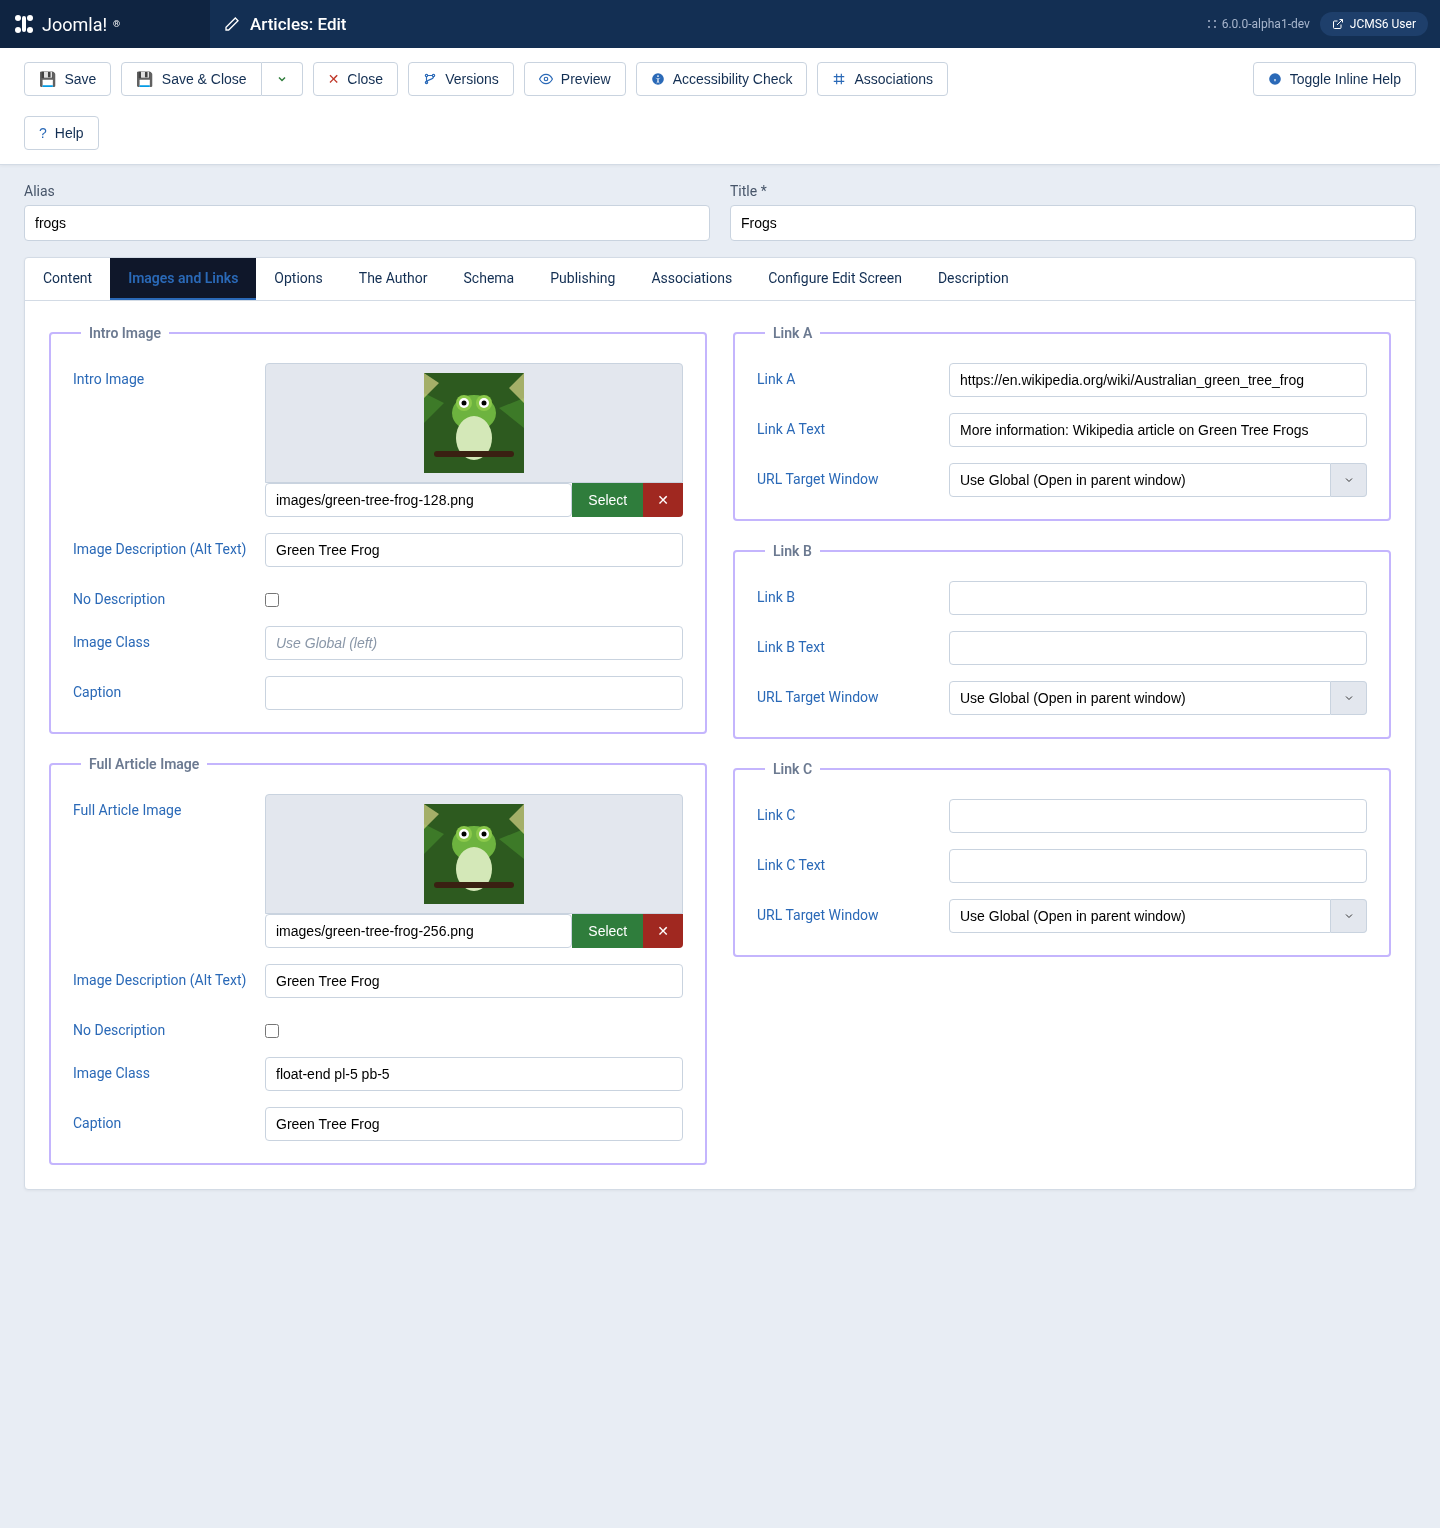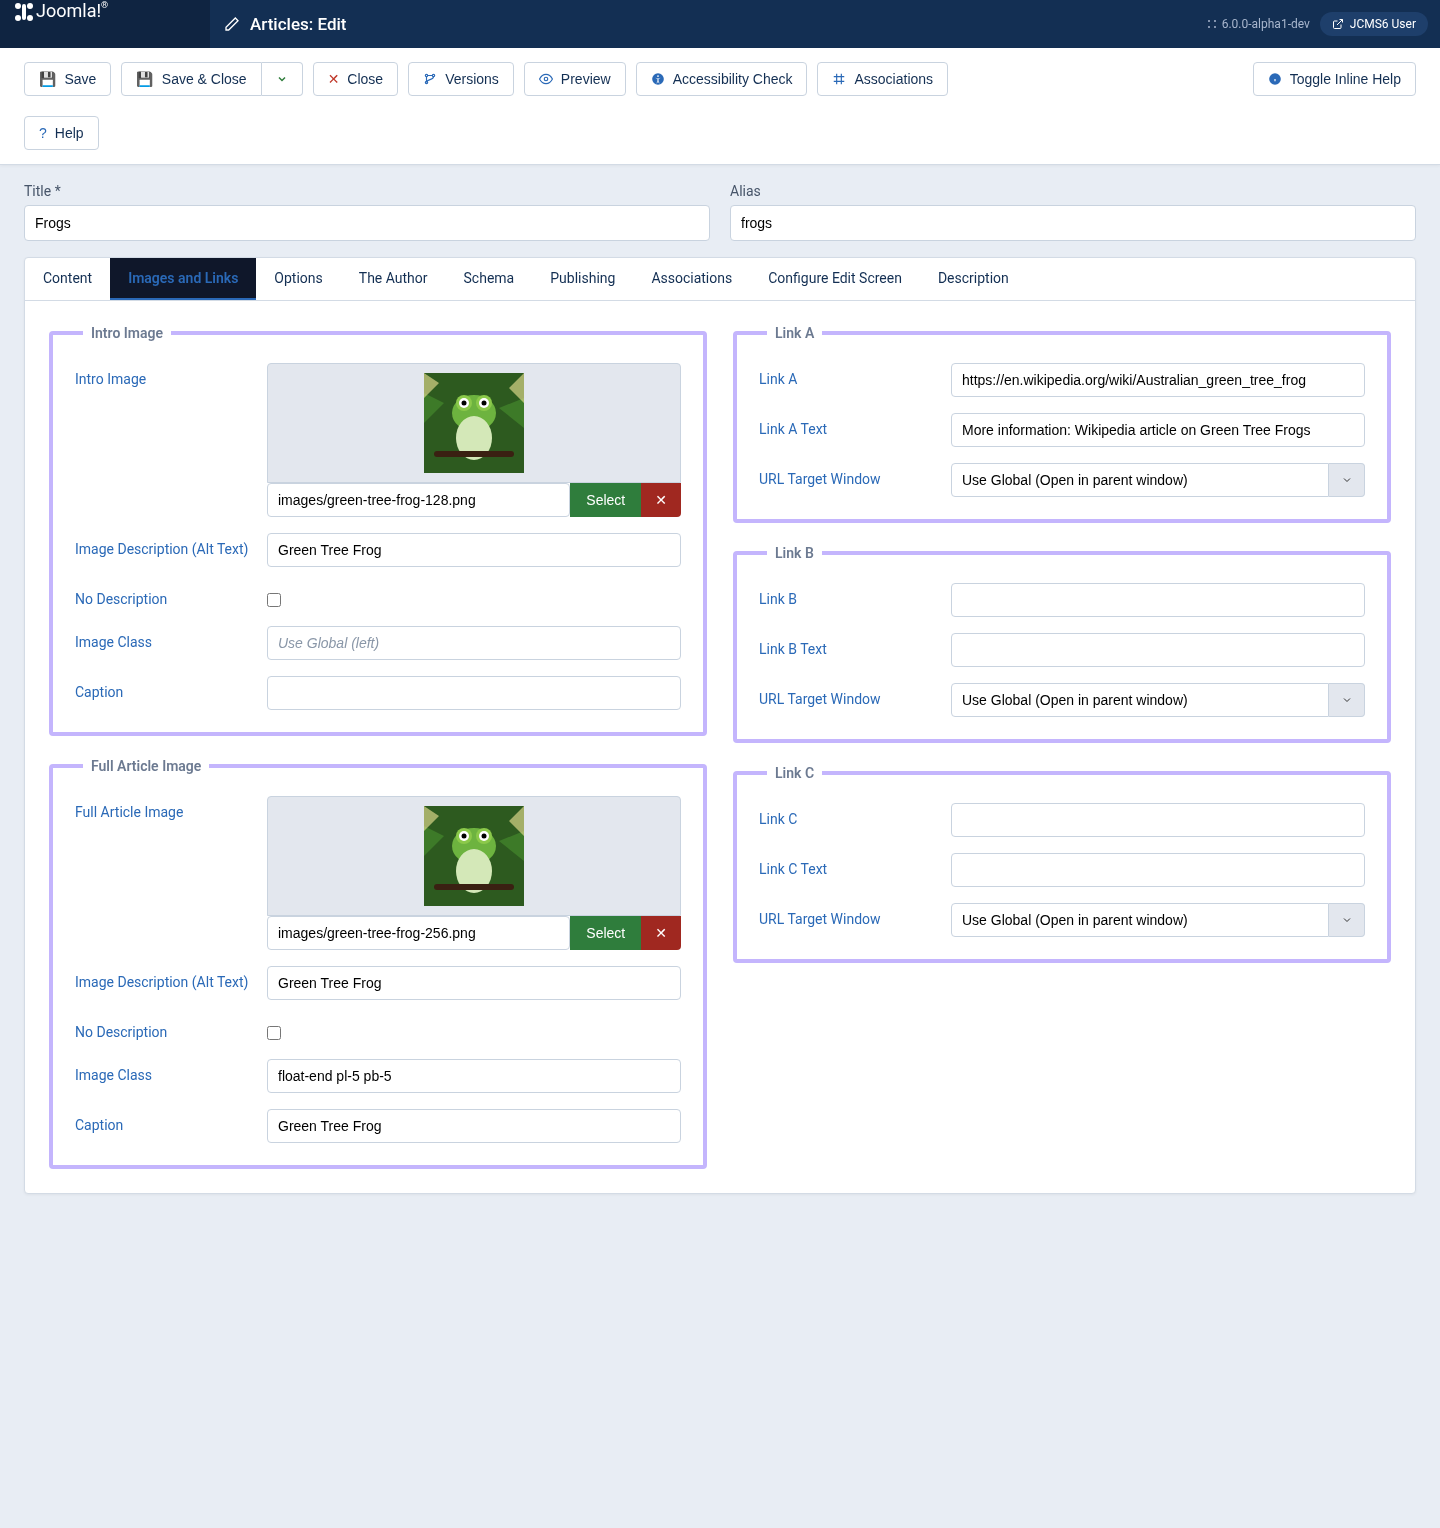--- a/index.html
+++ b/index.html
@@ -1,19 +1,19 @@
 <!DOCTYPE html>
 <html><head>
 <meta charset="utf-8">
 <style>
 * { box-sizing: border-box; margin: 0; padding: 0; }
 body { font-family: -apple-system, BlinkMacSystemFont, "Segoe UI", Roboto, sans-serif; font-size: 14px; background: #e8edf4; color: #132f53; }
 
 .header { background: #132f53; color: #fff; display: flex; align-items: center; height: 48px; }
-.logo-area { background: #0f2441; width: 210px; height: 48px; display: flex; padding: 0 12px; font-size: 18px; font-weight: 400; }
+.logo-area { background: #0f2441; width: 210px; height: 48px; display: flex; align-items: center; padding: 0 12px; font-size: 18px; font-weight: 400; gap: 6px; }
 .logo-area svg { width: 24px; height: 24px; }
 .title-area { flex: 1; display: flex; align-items: center; gap: 10px; padding: 0 14px; font-size: 17px; font-weight: 500; }
 .header-right { display: flex; align-items: center; gap: 10px; padding: 0 12px; text-align: center; }
 .version-text { color: #a8b6cd; font-size: 12px; display: flex; align-items: center; gap: 4px; }
 .user-btn { background: #1e3f6b; border-radius: 16px; padding: 5px 12px; display: flex; align-items: center; gap: 6px; font-size: 12px; color: #fff; }
 
 .toolbar { background: #fff; border-bottom: 1px solid #d3dbe5; padding: 14px 24px; display: flex; flex-wrap: wrap; gap: 10px; box-shadow: 0 1px 3px rgba(0,0,0,0.05); }
 .btn { background: #fff; border: 1px solid #c9d3df; border-radius: 4px; padding: 8px 14px; display: inline-flex; align-items: center; gap: 8px; font-size: 14px; cursor: pointer; color: #132f53; }
 .btn-group { display: flex; }
 .btn-group .btn:first-child { border-radius: 4px 0 0 4px; }
@@ -29,21 +29,21 @@
 .title-col input { width: 100%; padding: 9px 10px; border: 1px solid #c9d3df; border-radius: 4px; font-size: 14px; }
 
 .main-panel { background: #fff; border: 1px solid #d3dbe5; border-radius: 4px; margin: 8px 24px 24px; box-shadow: 0 1px 3px rgba(0,0,0,0.05); }
 .tabs { display: flex; border-bottom: 1px solid #d3dbe5; }
 .tab { padding: 12px 18px; font-size: 14px; cursor: pointer; color: #132f53; border-bottom: 2px solid transparent; }
 .tab.active { color: #2a69b7; font-weight: 600; border-bottom-color: #2a69b7; background: #0f172a; }
 
 .panel-body { padding: 24px; display: flex; gap: 26px; }
 .col { flex: 1; display: flex; flex-direction: column; gap: 22px; }
 
-fieldset { border: 4px solid #c4b5fd; border-radius: 4px; padding: 22px; }
+fieldset { border: 2px solid #c4b5fd; border-radius: 4px; padding: 22px; }
 legend { color: #6c7a91; font-size: 14px; font-weight: 600; padding: 0 8px; margin-left: 8px; }
 
 .field-row { display: flex; align-items: flex-start; margin-bottom: 16px; }
 .field-row:last-child { margin-bottom: 0; }
 .field-label { width: 180px; color: #2a69b7; font-size: 14px; padding-top: 8px; }
 .field-control { flex: 1; padding-left: 12px; }
 .field-control input[type="text"] { width: 100%; padding: 8px 10px; border: 1px solid #c9d3df; border-radius: 4px; font-size: 14px; }
 .field-control input[type="text"]::placeholder { font-style: italic; color: #8a97a8; }
 .field-control input[type="checkbox"] { width: 14px; height: 14px; margin-top: 10px; }
 
@@ -158,26 +158,26 @@
     </button>
   <div style="width:100%"></div>
   <button class="btn">
       <span class="icon-blue">?</span>
       <span>Help</span>
     </button>
 </div>
 
 <div class="title-row">
   <div class="title-col">
+    <label>Alias</label>
+    <input type="text" value="frogs" style="">
+  </div>
+  <div class="title-col">
     <label>Title *</label>
     <input type="text" value="Frogs" style="">
-  </div>
-  <div class="title-col">
-    <label>Alias</label>
-    <input type="text" value="frogs" style="">
   </div>
 </div>
 
 <div class="main-panel">
   <div class="tabs">
     <div class="tab">Content</div>
     <div class="tab active">Images and Links</div>
     <div class="tab">Options</div>
     <div class="tab">The Author</div>
     <div class="tab">Schema</div>

